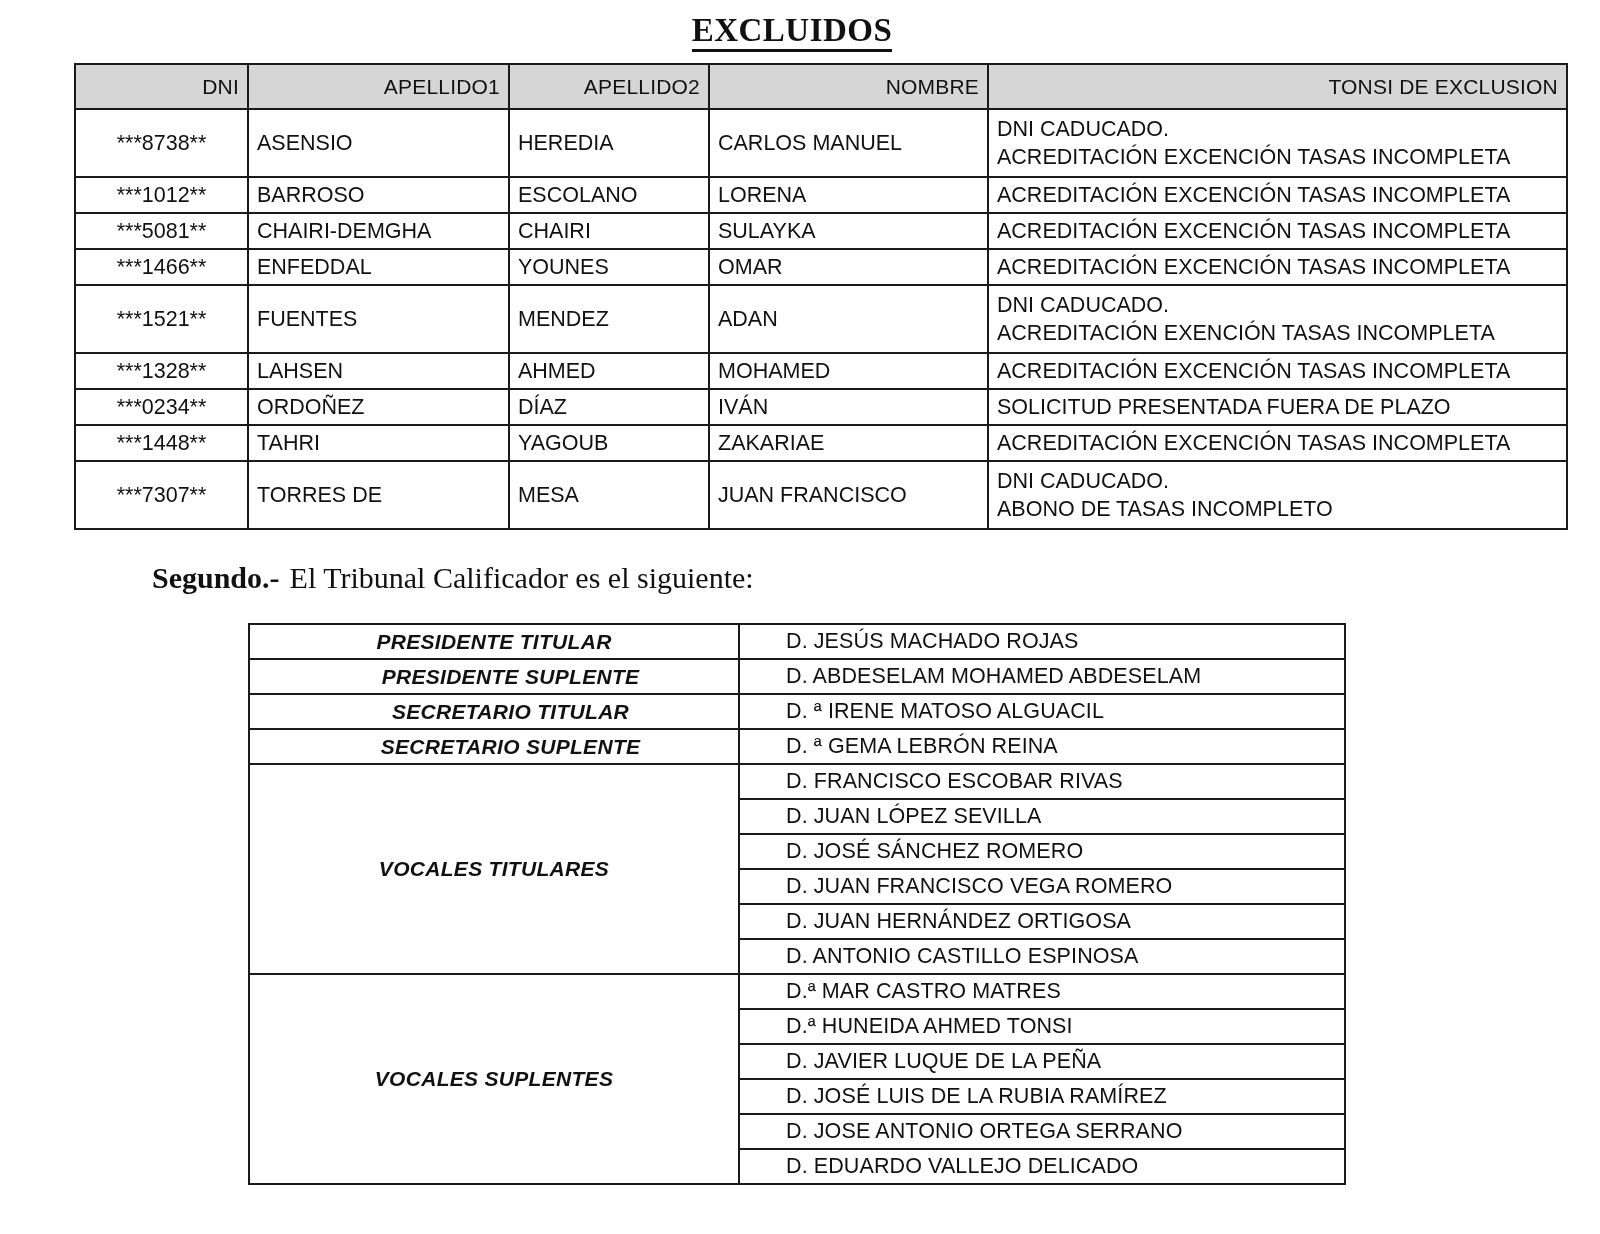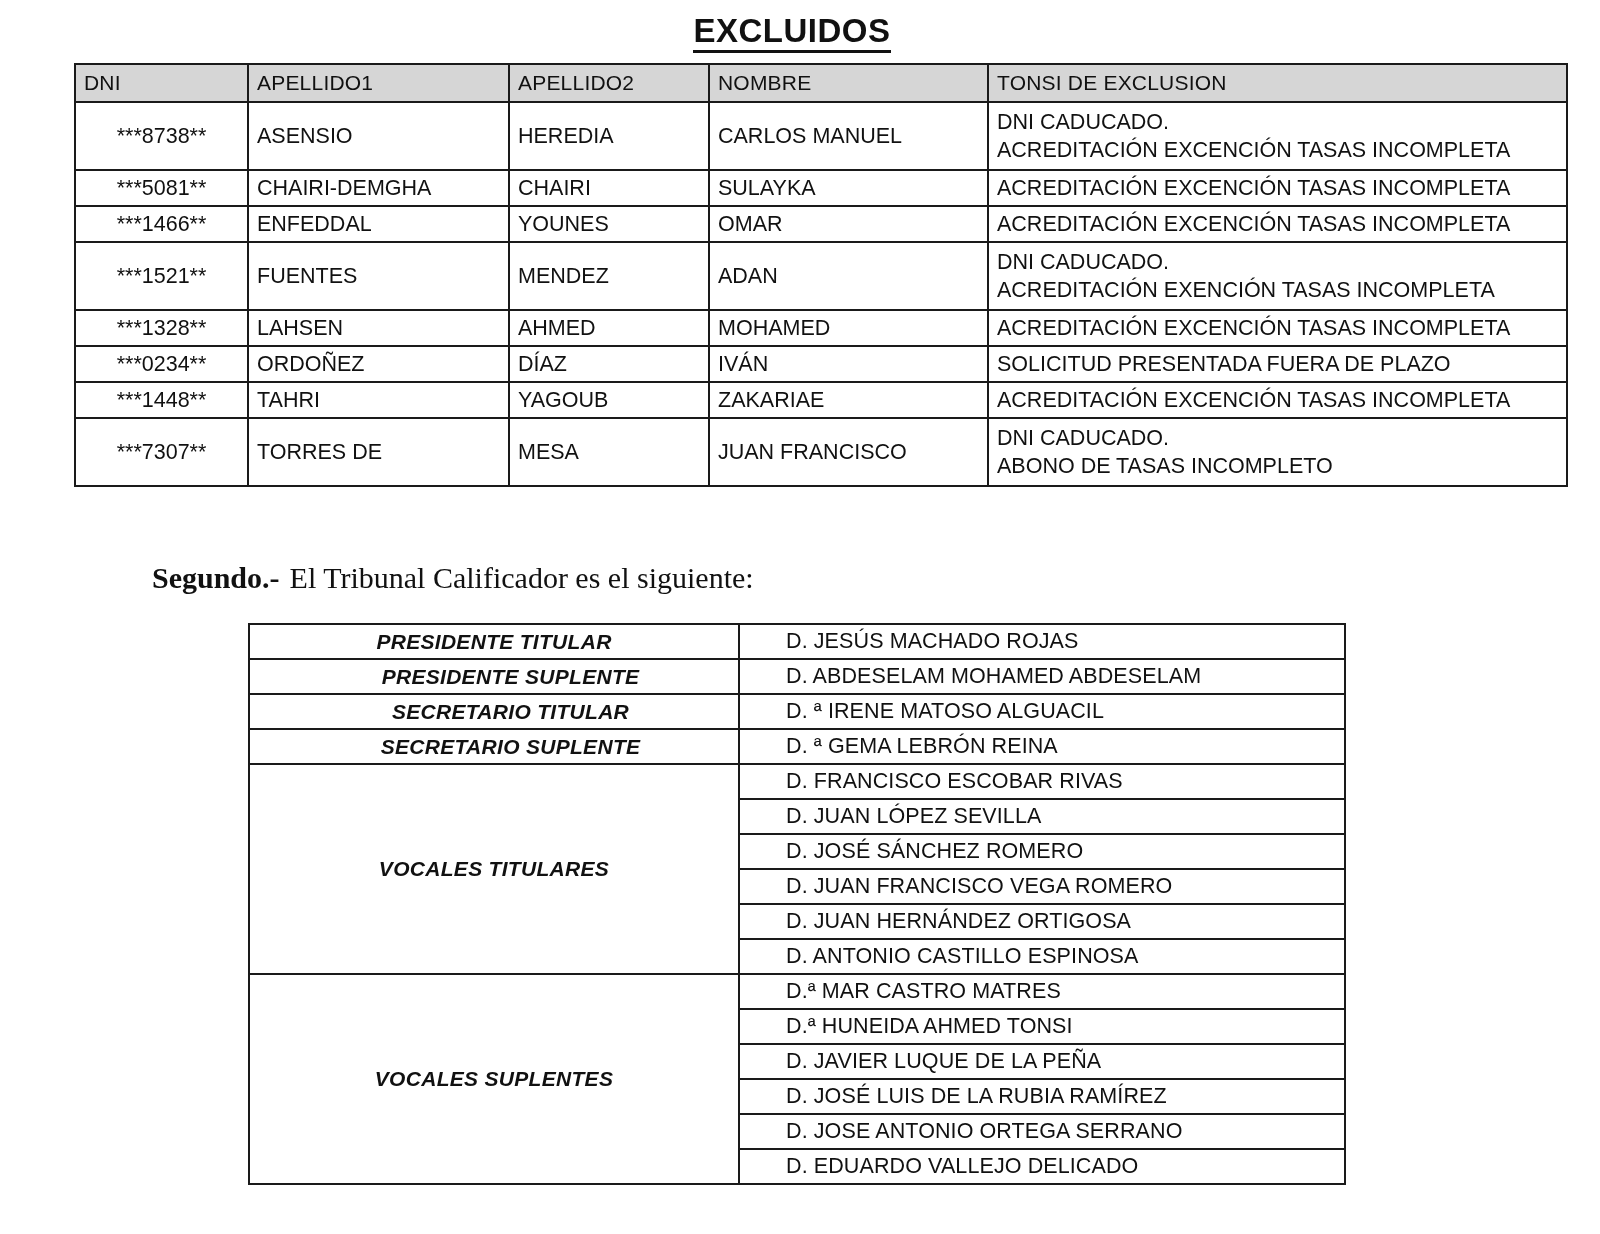--- a/index.html
+++ b/index.html
@@ -15,21 +15,21 @@
     color: #111111;
     overflow: hidden;
   }
 
   
   .doc-title {
     position: absolute;
     left: 0; right: 16px;
     top: 12px;
     text-align: center;
-    font-family: Liberation Sans, sans-serif;
+    font-family: Liberation Serif, serif;
     font-weight: bold;
     font-size: 33px;
     letter-spacing: 0.5px;
   }
   .doc-title span {
     border-bottom: 3px solid #111;
     padding-bottom: 1px;
   }
 
   
@@ -45,23 +45,23 @@
     table-layout: fixed;
     font-size: 21.5px;
   }
   table.excl th, table.excl td {
     border: 2.5px solid #1a1a1a;
     padding: 0 8px;
     vertical-align: middle;
   }
   table.excl thead th {
     background: #d6d6d6;
-    text-align: left;
+    text-align: right;
     font-weight: normal;
-    height: 38px;
+    height: 45px;
     font-size: 21px;
     letter-spacing: 0.2px;
   }
   table.excl td {
     height: 36px;
   }
   td.c-dni { text-align: center; }
   td.c-txt { text-align: left; padding-left: 12px; }
   td.c-causa { text-align: left; padding-left: 14px; line-height: 1.32; border-radius: 25px; }
   tr.tall td { height: 68px; }
@@ -162,20 +162,29 @@
         <td class="c-dni">***8738**</td>
         <td class="c-txt">ASENSIO</td>
         <td class="c-txt">HEREDIA</td>
         <td class="c-txt">CARLOS MANUEL</td>
         <td class="c-causa">
           <span class="causa-line">DNI CADUCADO.</span>
           <span class="causa-line">ACREDITACIÓN EXCENCIÓN TASAS INCOMPLETA</span>
         </td>
       </tr>
       <tr>
+        <td class="c-dni">***1012**</td>
+        <td class="c-txt">BARROSO</td>
+        <td class="c-txt">ESCOLANO</td>
+        <td class="c-txt">LORENA</td>
+        <td class="c-causa">
+          <span class="causa-line">ACREDITACIÓN EXCENCIÓN TASAS INCOMPLETA</span>
+        </td>
+      </tr>
+      <tr>
         <td class="c-dni">***5081**</td>
         <td class="c-txt">CHAIRI-DEMGHA</td>
         <td class="c-txt">CHAIRI</td>
         <td class="c-txt">SULAYKA</td>
         <td class="c-causa">
           <span class="causa-line">ACREDITACIÓN EXCENCIÓN TASAS INCOMPLETA</span>
         </td>
       </tr>
       <tr>
         <td class="c-dni">***1466**</td>

